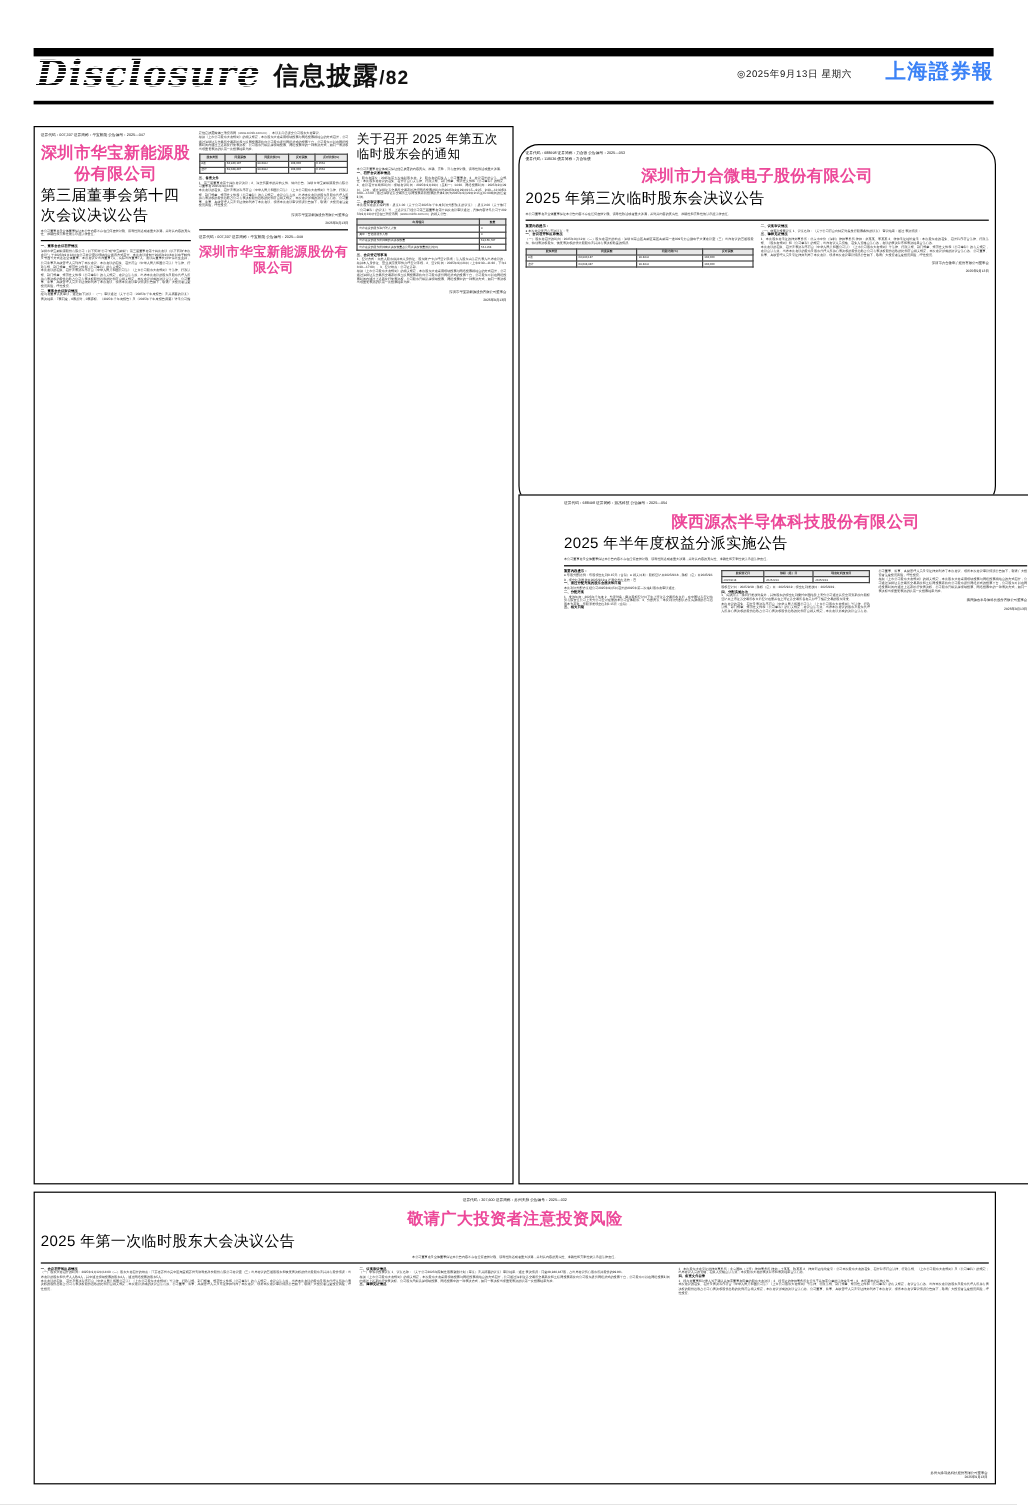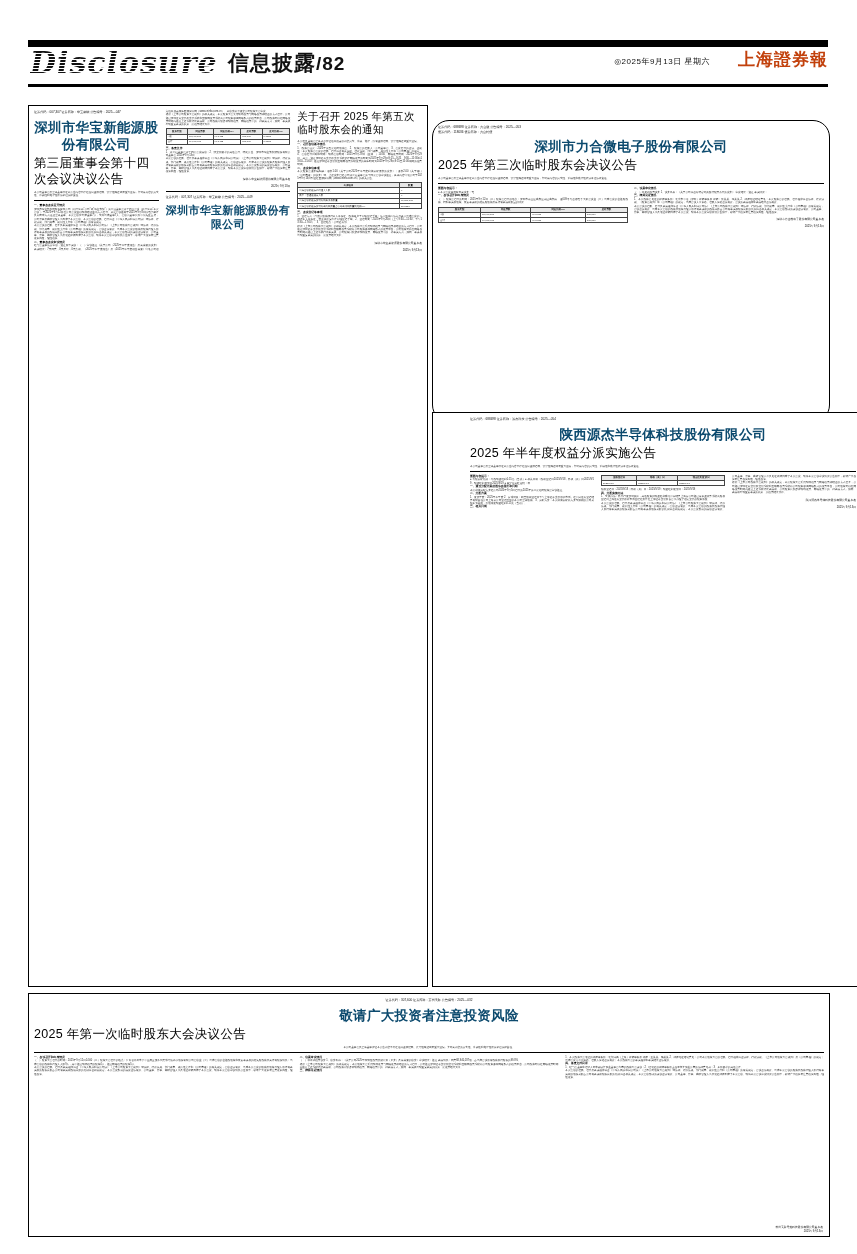--- a/index.html
+++ b/index.html
@@ -5,31 +5,31 @@
   html,body{margin:0;padding:0;background:#b9b9b9;}
   body{font-family:"Liberation Sans","DejaVu Sans",sans-serif;}
   .page{width:857px;height:1254px;background:#fff;position:relative;margin:0 auto;overflow:hidden;}
   .masthead{position:absolute;left:28px;top:40px;width:800px;height:50px;}
   .masthead .rule-top{position:absolute;left:0;top:0;width:800px;height:7px;background:#000;}
   .masthead .rule-bot{position:absolute;left:0;top:44px;width:800px;height:3px;background:#000;}
   .disclosure{position:absolute;left:2px;top:6px;font-family:"DejaVu Serif",serif;font-weight:bold;font-style:italic;
       font-size:30px;letter-spacing:1px;color:#111;line-height:34px;
       background:repeating-linear-gradient(0deg,#111 0 2px,#fff 2px 3px);-webkit-background-clip:text;background-clip:text;color:transparent;}
   .cn-title{position:absolute;left:200px;top:9px;font-size:21px;font-weight:bold;color:#111;letter-spacing:1px;}
-  .cn-title .num{font-size:19px;font-weight:bold;}
+  .cn-title .num{font-size:16px;font-weight:bold;}
   .date-line{position:absolute;right:118px;top:16px;font-size:8px;color:#111;letter-spacing:0.5px;margin-left:45px;}
-  .paper-name{position:absolute;right:0;top:8px;font-size:17px;font-weight:bold;color:#c2410c;letter-spacing:1px;font-family:"DejaVu Serif",serif;}
+  .paper-name{position:absolute;right:0;top:8px;font-size:17px;font-weight:bold;color:#3b82f6;letter-spacing:1px;font-family:"DejaVu Serif",serif;}
   .artbox{position:absolute;border:1px solid #000;background:#fff;overflow:hidden;}
 
   .micro{font-size:2.6px;line-height:3.3px;color:#2a2a2a;text-align:justify;word-break:break-all;}
   .microc{font-size:2.6px;line-height:3.3px;color:#2a2a2a;text-align:center;}
   .codeline{font-size:3.1px;line-height:4.6px;color:#111;display:flex;gap:10px;}
   .codeline span{white-space:nowrap;}
 
-  h1.doc{font-size:13.5px;line-height:17px;font-weight:bold;text-align:center;color:#0c4a6e;margin:4px 0 2px;letter-spacing:0.3px;}
+  h1.doc{font-size:13.5px;line-height:17px;font-weight:bold;text-align:center;color:#ec4899;margin:4px 0 2px;letter-spacing:0.3px;}
   h2.doc{font-size:12.5px;line-height:16px;font-weight:normal;text-align:left;color:#000;margin:0 0 4px;letter-spacing:0.3px;}
   h1.doc.sm{font-size:11px;line-height:14px;}
   h2.doc.sm{font-size:10.5px;line-height:13px;}
 
   .hr-thin{height:1px;background:#000;margin:3px 0;}
   .pad{padding:4px 5px;}
 
   .twocol{column-count:2;column-gap:6px;}
   .threecol{column-count:3;column-gap:7px;}
 

